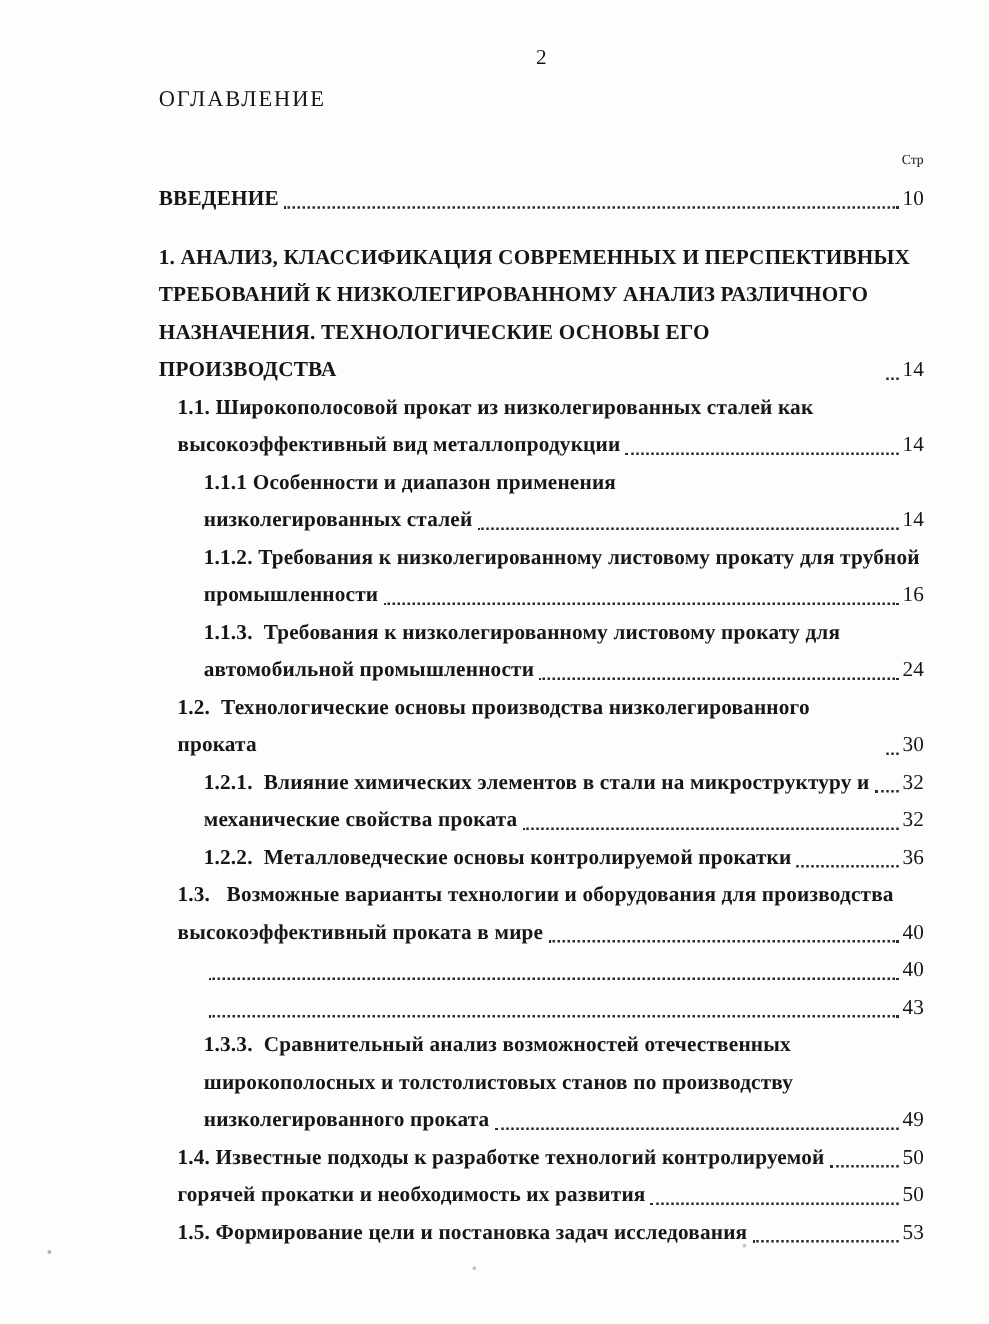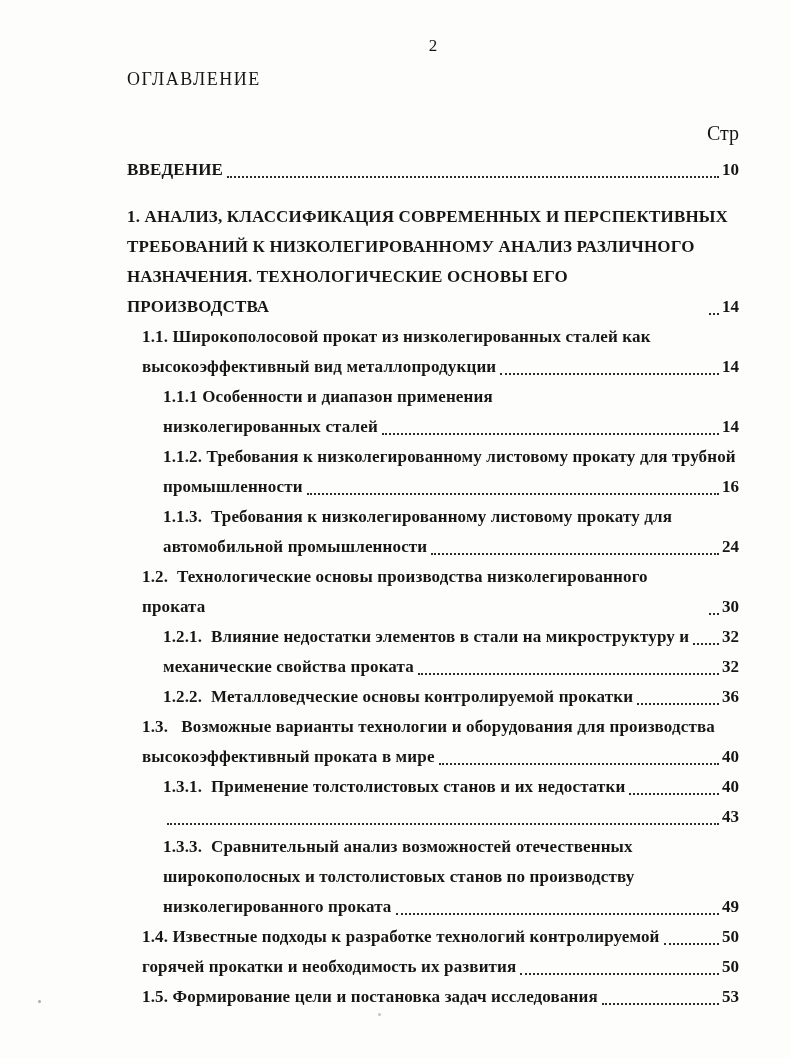--- a/index.html
+++ b/index.html
@@ -24,21 +24,21 @@
     margin-bottom: 13px;
   }
   .doc-title {
     text-align: left;
     font-size: 18px;
     letter-spacing: 1.5px;
     margin-bottom: 32px;
   }
   .col-header {
     text-align: right;
-    font-size: 20px;
+    font-size: 11px;
     margin-bottom: 10px;
   }
   .toc {
     font-size: 17px;
   }
   .entry { margin: 0; }
   .entry.gap-before { margin-top: 17px; }
   .entry.lvl0 { padding-left: 0; }
   .entry.lvl1 { padding-left: 15px; }
   .entry.lvl2 { padding-left: 36px; }
@@ -55,21 +55,20 @@
   }
   .leader {
     flex: 1 1 auto;
     min-width: 10px;
     margin: 0 3px 7px 4px;
     height: 0;
     border-bottom: 2px dotted #2b2b2b;
   }
   .pagenum {
     flex: 0 0 auto;
-    font-weight: bold;
   }
   .artifact {
     position: absolute;
     background: #8a8a86;
     border-radius: 50%;
     width: 3px;
     height: 3px;
     opacity: 0.7;
   }
 </style>
@@ -143,21 +142,21 @@
       </div>
       <div class="entry lvl1">
         <div class="line">
           <span class="text">1.2.  Технологические основы производства низколегированного проката</span>
           <span class="leader"></span>
           <span class="pagenum">30</span>
         </div>
       </div>
       <div class="entry lvl2">
         <div class="line">
-          <span class="text">1.2.1.  Влияние недостатки элементов в стали на микроструктуру и</span>
+          <span class="text">1.2.1.  Влияние химических элементов в стали на микроструктуру и</span>
           <span class="leader"></span>
           <span class="pagenum">32</span>
         </div>
         <div class="line">
           <span class="text">механические свойства проката</span>
           <span class="leader"></span>
           <span class="pagenum">32</span>
         </div>
       </div>
       <div class="entry lvl2">
@@ -172,21 +171,20 @@
           <span class="text">1.3.   Возможные варианты технологии и оборудования для производства</span>
         </div>
         <div class="line">
           <span class="text">высокоэффективный проката в мире</span>
           <span class="leader"></span>
           <span class="pagenum">40</span>
         </div>
       </div>
       <div class="entry lvl2">
         <div class="line">
-          <span class="text">1.3.1.  Применение толстолистовых станов и их недостатки</span>
           <span class="leader"></span>
           <span class="pagenum">40</span>
         </div>
       </div>
       <div class="entry lvl2">
         <div class="line">
           <span class="leader"></span>
           <span class="pagenum">43</span>
         </div>
       </div>

